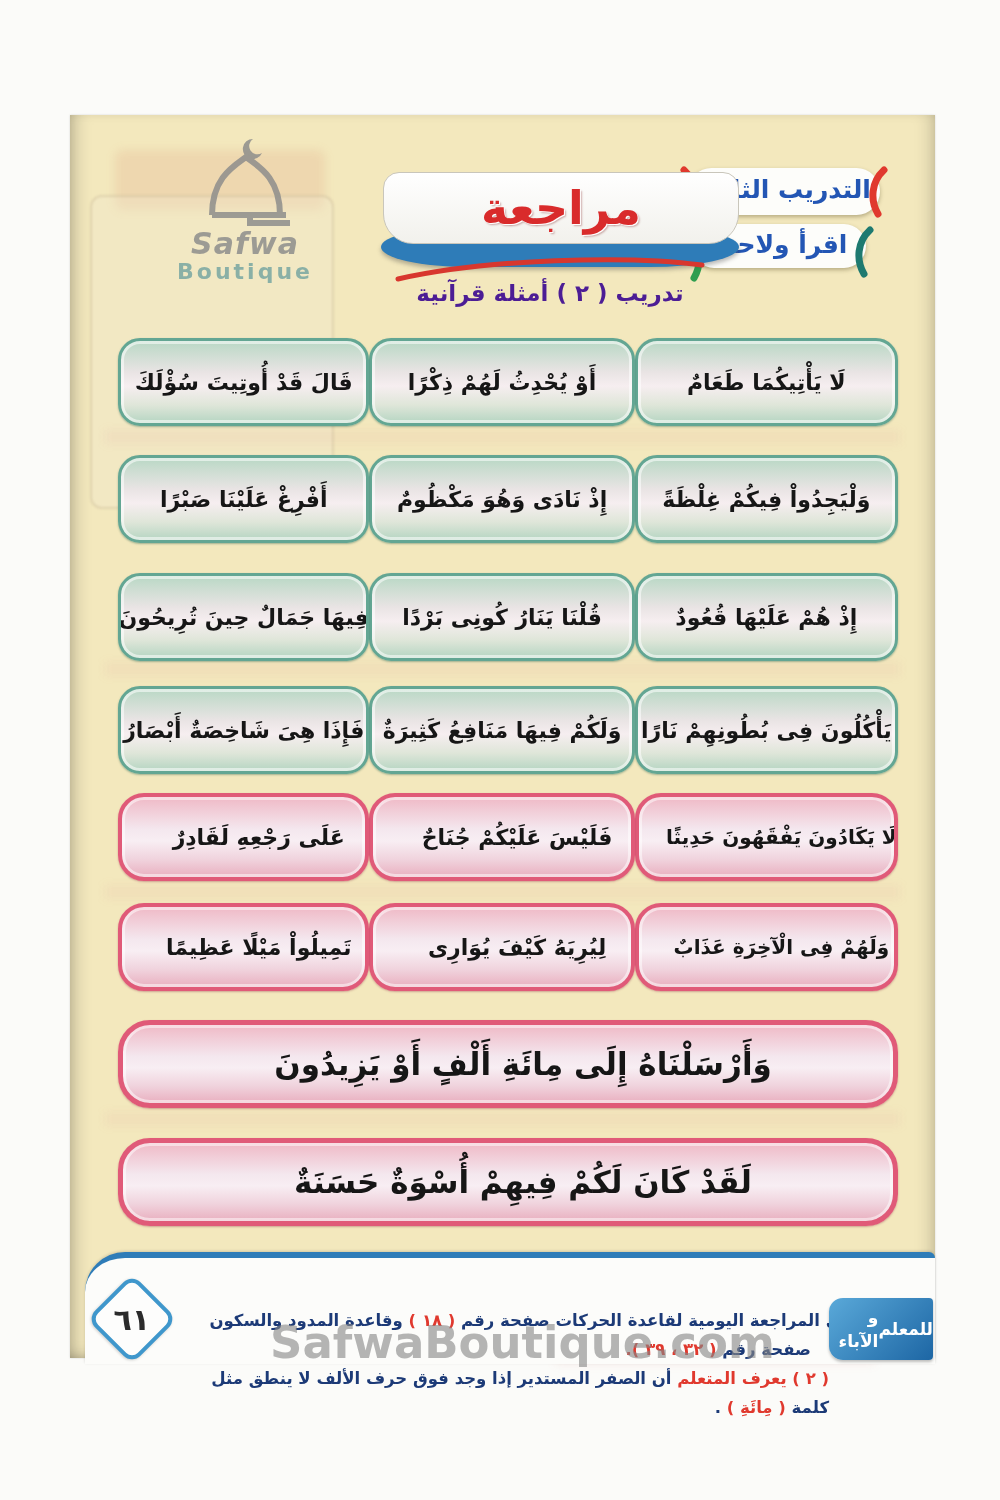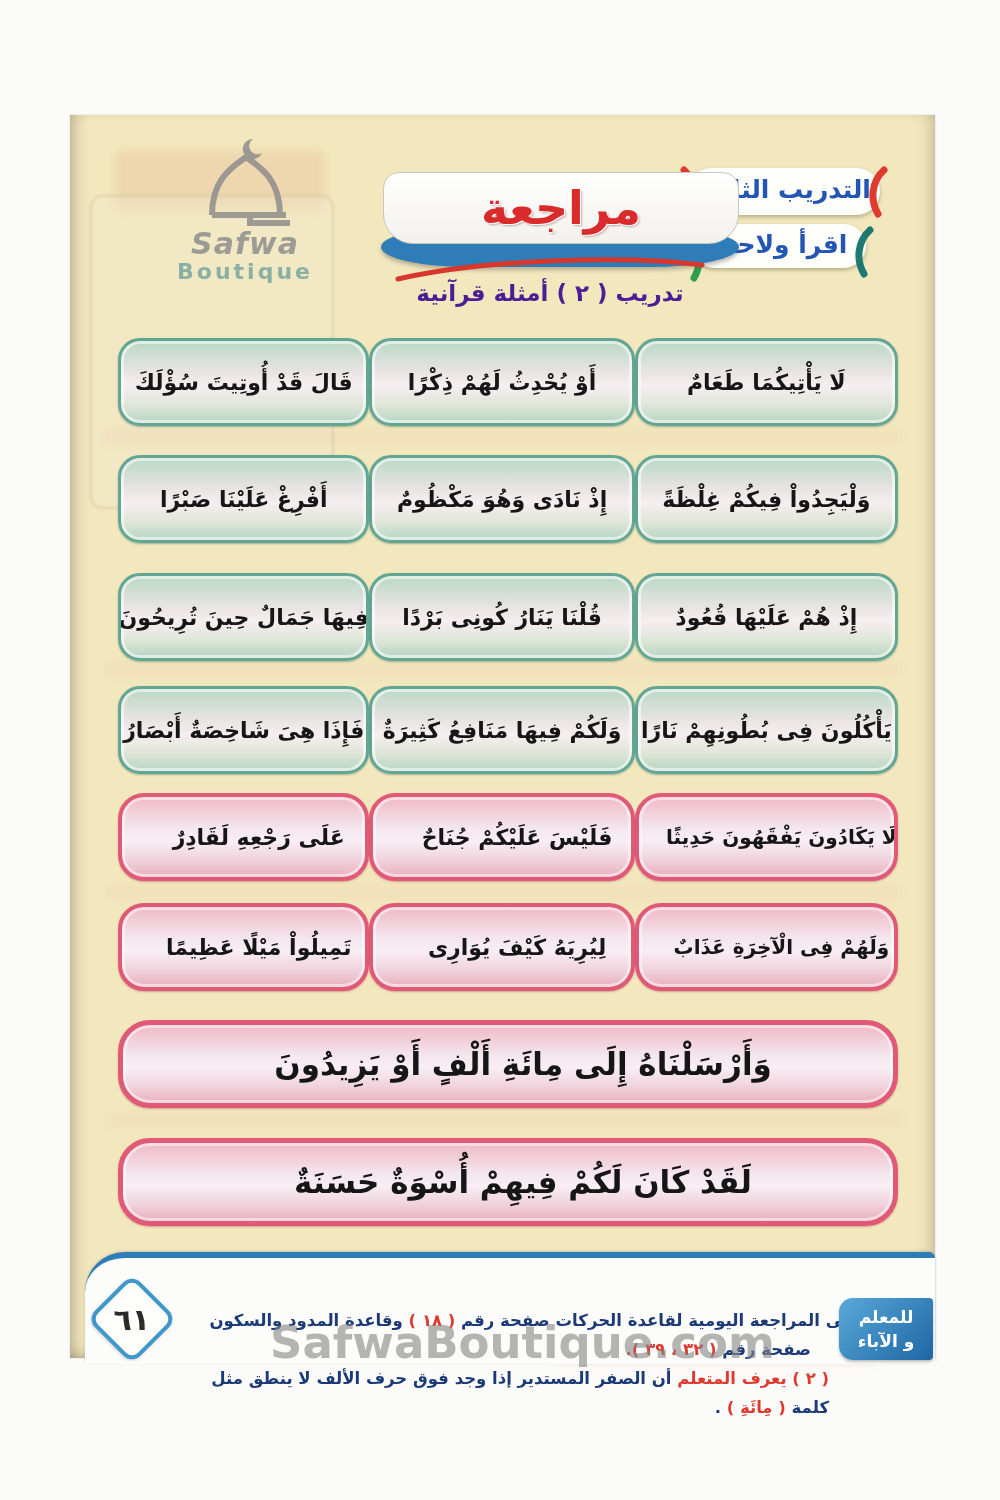--- a/index.html
+++ b/index.html
@@ -91,24 +91,24 @@
     box-shadow:0 -1px 3px rgba(0,0,0,.15);
   }
   .notes{
     position:absolute;top:6px;right:14px;left:110px;
     font-size:16.5px;font-weight:bold;color:#1c3a77;line-height:29px;text-align:right;margin-top:42px;
   }
   .nred{color:#e0392e;}
   .n-line2{margin-right:110px;}
   .n-line3{margin-right:92px;}
   .teacher-box{
-    position:absolute;right:2px;bottom:4px;width:94px;height:62px;
+    position:absolute;right:2px;bottom:4px;width:104px;height:62px;
     background:linear-gradient(135deg,#5aa9d9,#1d66a4);
     border-radius:14px 4px 4px 14px;
-    display:flex;flex-direction:column;align-items:center;justify-content:center;
+    display:flex;flex-direction:row;align-items:center;justify-content:center;
     color:#fff;font-weight:bold;font-size:17px;line-height:24px;
     box-shadow:0 2px 3px rgba(0,0,0,.25);
   }
   
   .page-num{
     position:absolute;left:30px;top:1172px;width:56px;height:56px;
     transform:rotate(45deg);
     background:#fdfdfc;border:4px solid #3f97cc;border-radius:12px;
     display:flex;align-items:center;justify-content:center;
     box-shadow:0 1px 3px rgba(0,0,0,.2);

